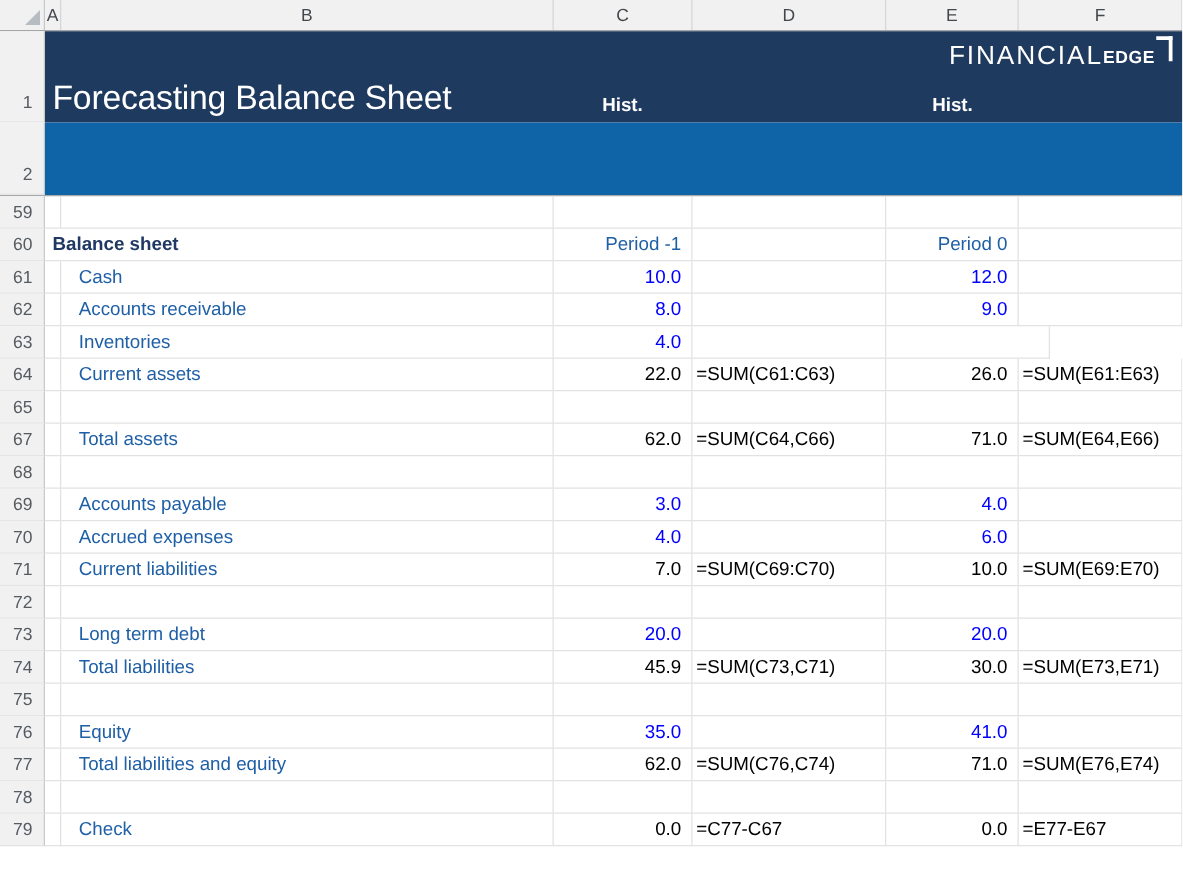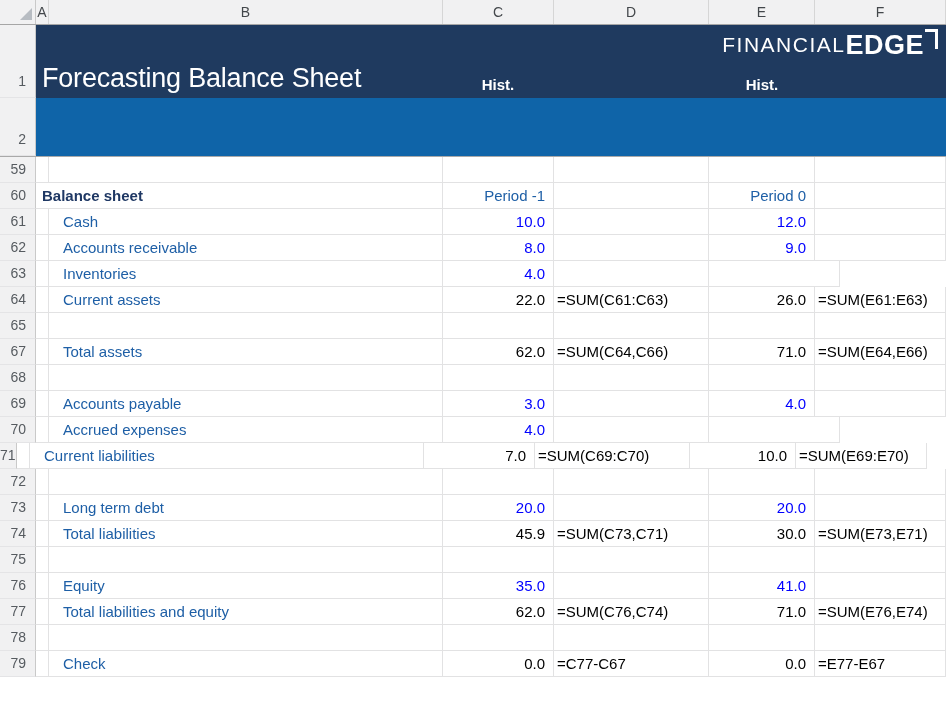--- a/index.html
+++ b/index.html
@@ -33,21 +33,21 @@
   .banner1{position:absolute;left:36px;top:25px;width:910px;height:73px;background:var(--navy);}
   .banner2{position:absolute;left:36px;top:98px;width:910px;height:58px;background:var(--blue);}
   .title{position:absolute;left:6px;bottom:4px;color:#fff;font-size:27px;font-weight:300;
     letter-spacing:-0.2px;white-space:nowrap;}
   .hist{position:absolute;bottom:5px;transform:translateX(-50%);color:#fff;
     font-size:15px;font-weight:600;}
   .hist-c{left:462px;}
   .hist-e{left:726px;}
   .logo{position:absolute;top:8px;right:8px;display:flex;align-items:flex-start;color:#fff;}
   .logo-thin{font-size:21px;font-weight:200;letter-spacing:1.5px;line-height:24px;}
-  .logo-bold{font-size:27px;font-weight:700;letter-spacing:0.5px;line-height:24px;}
+  .logo-bold{font-size:14px;font-weight:700;letter-spacing:0.5px;line-height:24px;}
   .logo-bracket{display:inline-block;width:13px;height:20px;margin-left:1px;margin-top:-4px;
     border-top:3px solid #fff;border-right:3px solid #fff;box-sizing:border-box;}
   
   .split{position:absolute;left:0;top:156px;width:946px;height:1px;background:#A9A9A9;}
   
   .grid{position:absolute;left:0;top:157px;width:946px;}
   .row{display:flex;height:26px;}
   .rh{box-sizing:border-box;background:var(--hdr-bg);border-right:1px solid var(--rh-border);
     border-bottom:1px solid #E4E4E6;color:#565B60;font-size:14px;line-height:25px;
     text-align:right;padding-right:9px;}
@@ -203,24 +203,25 @@
         <div class="cell formula" style="width: 131px;"></div>
       </div>
       <div class="row">
         <div class="rh" style="width: 36px;">70</div>
         <div class="cell a" style="width: 13px;"></div>
         <div class="cell b" style="width: 394px;">
           <span class="label">Accrued expenses</span>
         </div>
         <div class="cell val input" style="width: 111px;">4.0</div>
         <div class="cell formula" style="width: 155px;"></div>
-        <div class="cell formula" style="width: 131px;"></div>
-      </div>
-      <div class="row">
-        <div class="rh" style="width: 17px;">71</div>
+        <div class="cell val input" style="width: 106px;">6.0</div>
+        <div class="cell formula" style="width: 131px;"></div>
+      </div>
+      <div class="row">
+        <div class="rh" style="width: 36px;">71</div>
         <div class="cell a" style="width: 13px;"></div>
         <div class="cell b" style="width: 394px;">
           <span class="label">Current liabilities</span>
         </div>
         <div class="cell val calc" style="width: 111px;">7.0</div>
         <div class="cell formula" style="width: 155px;">=SUM(C69:C70)</div>
         <div class="cell val calc" style="width: 106px;">10.0</div>
         <div class="cell formula" style="width: 131px;">=SUM(E69:E70)</div>
       </div>
       <div class="row">

